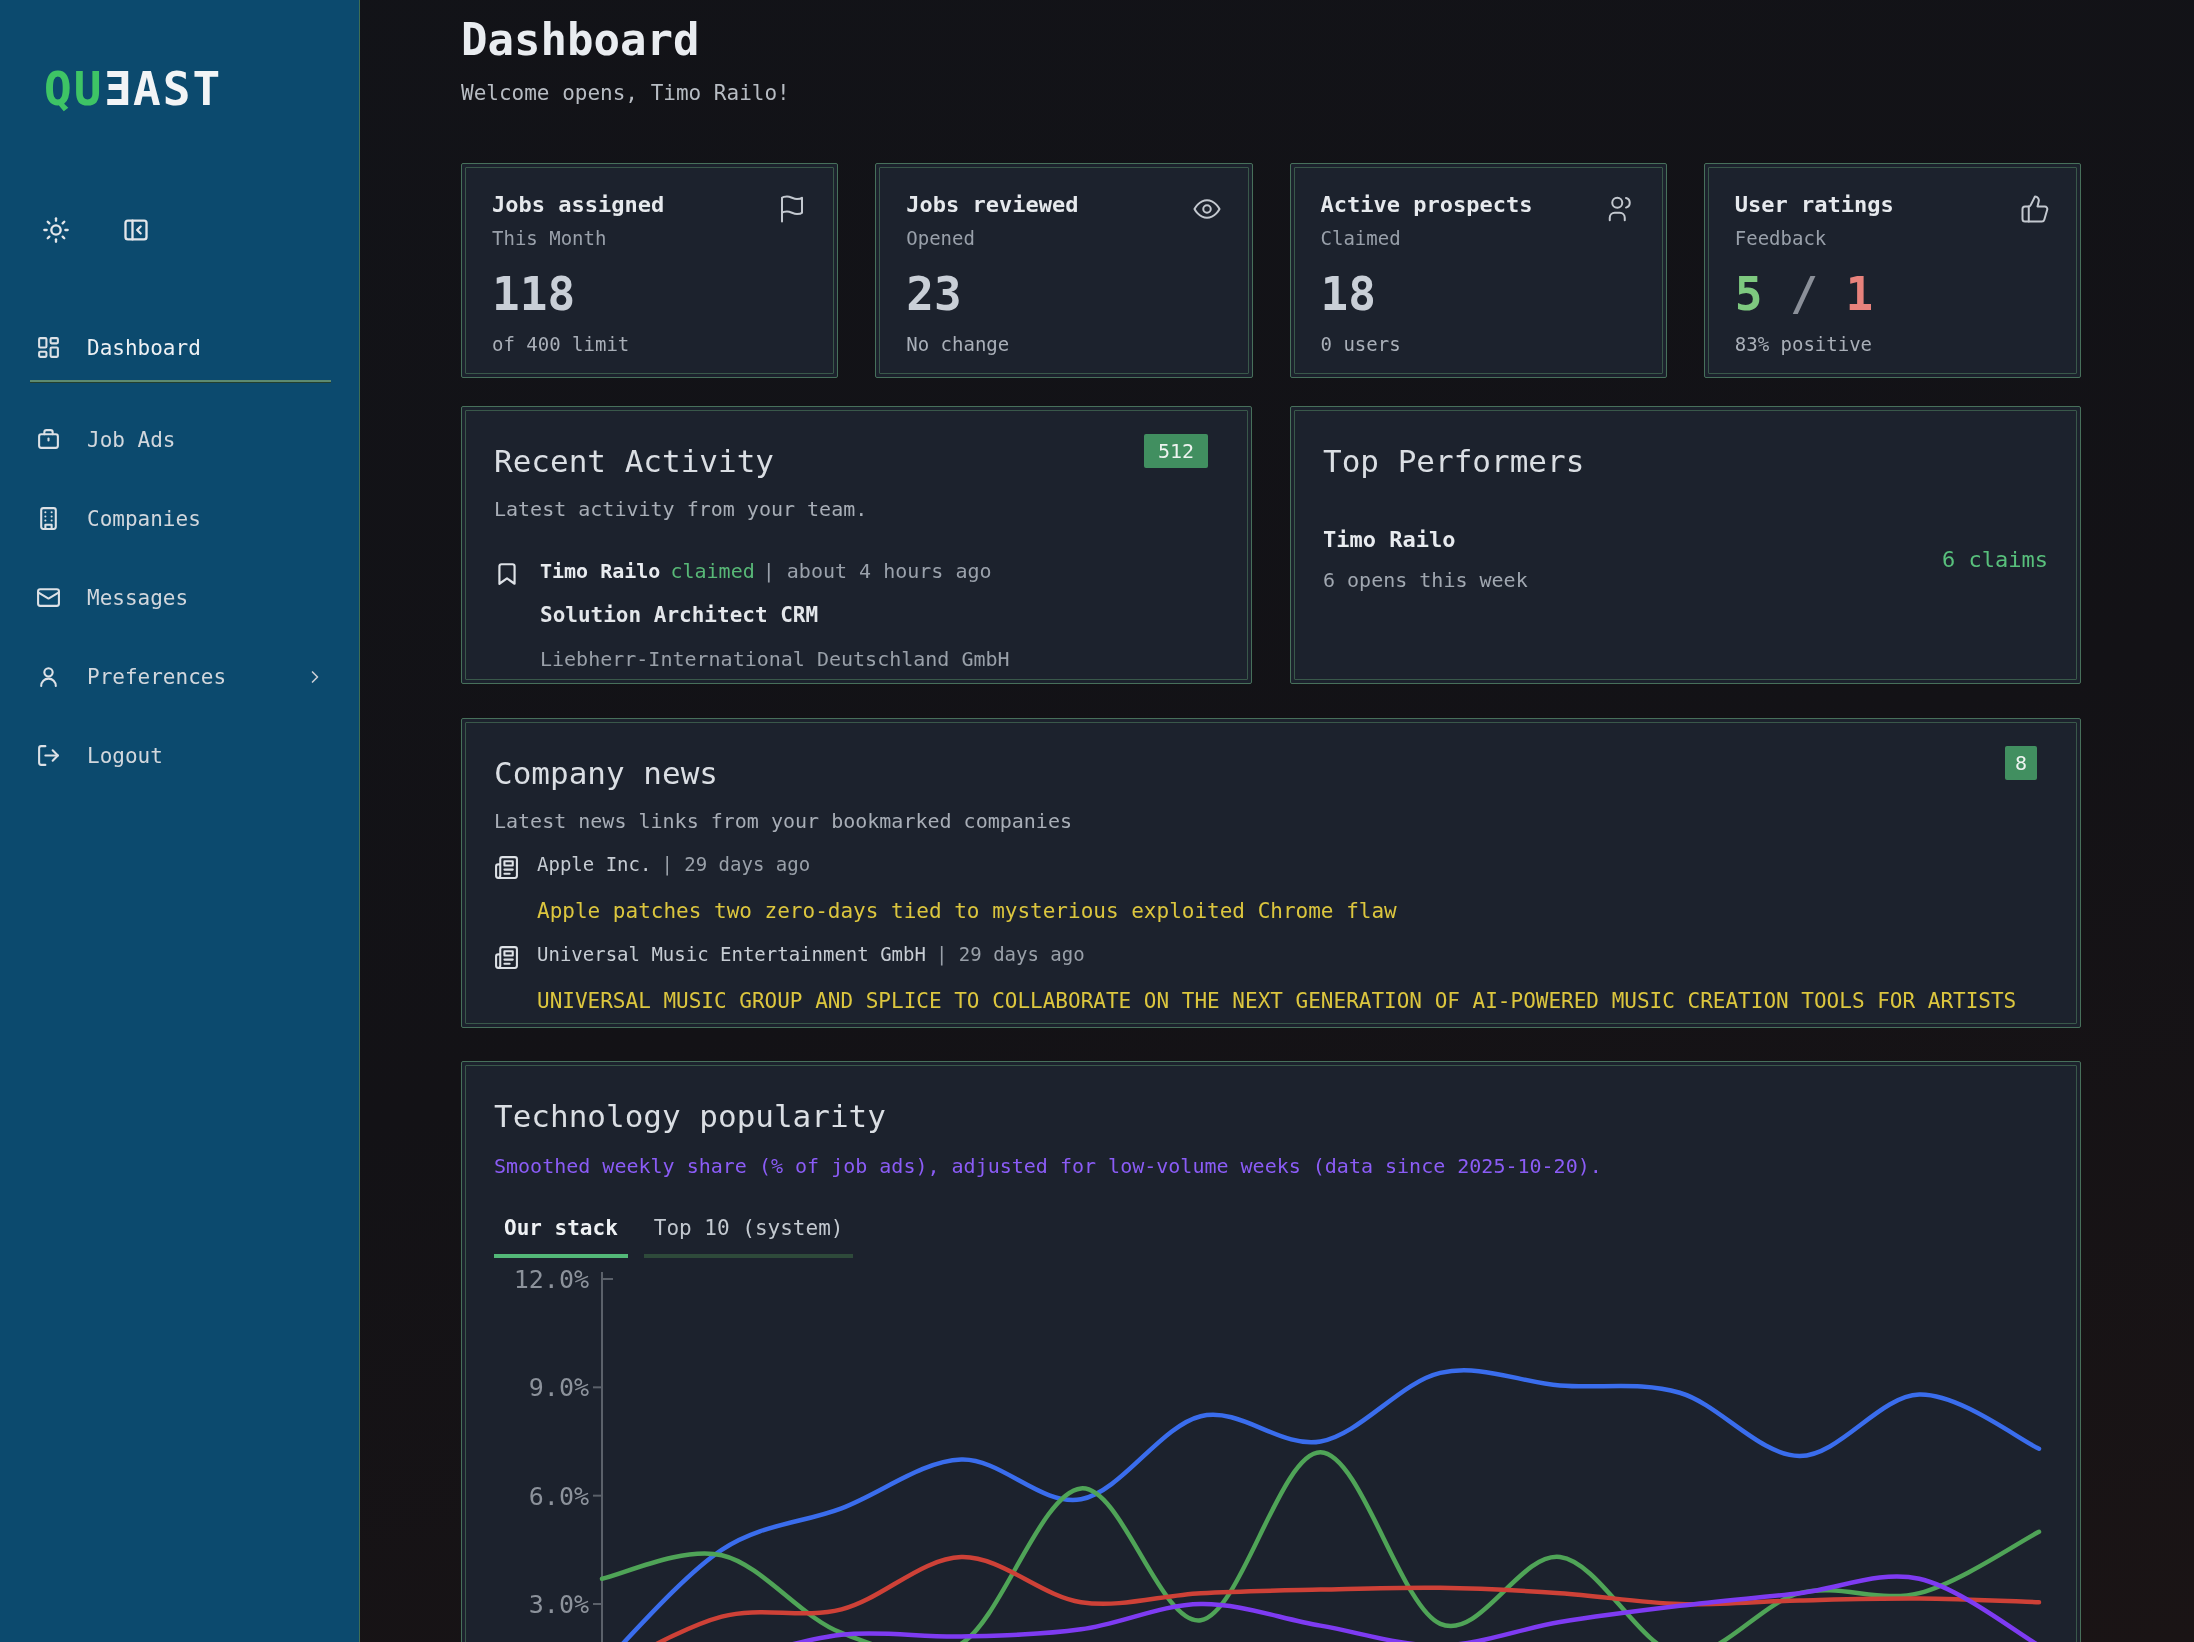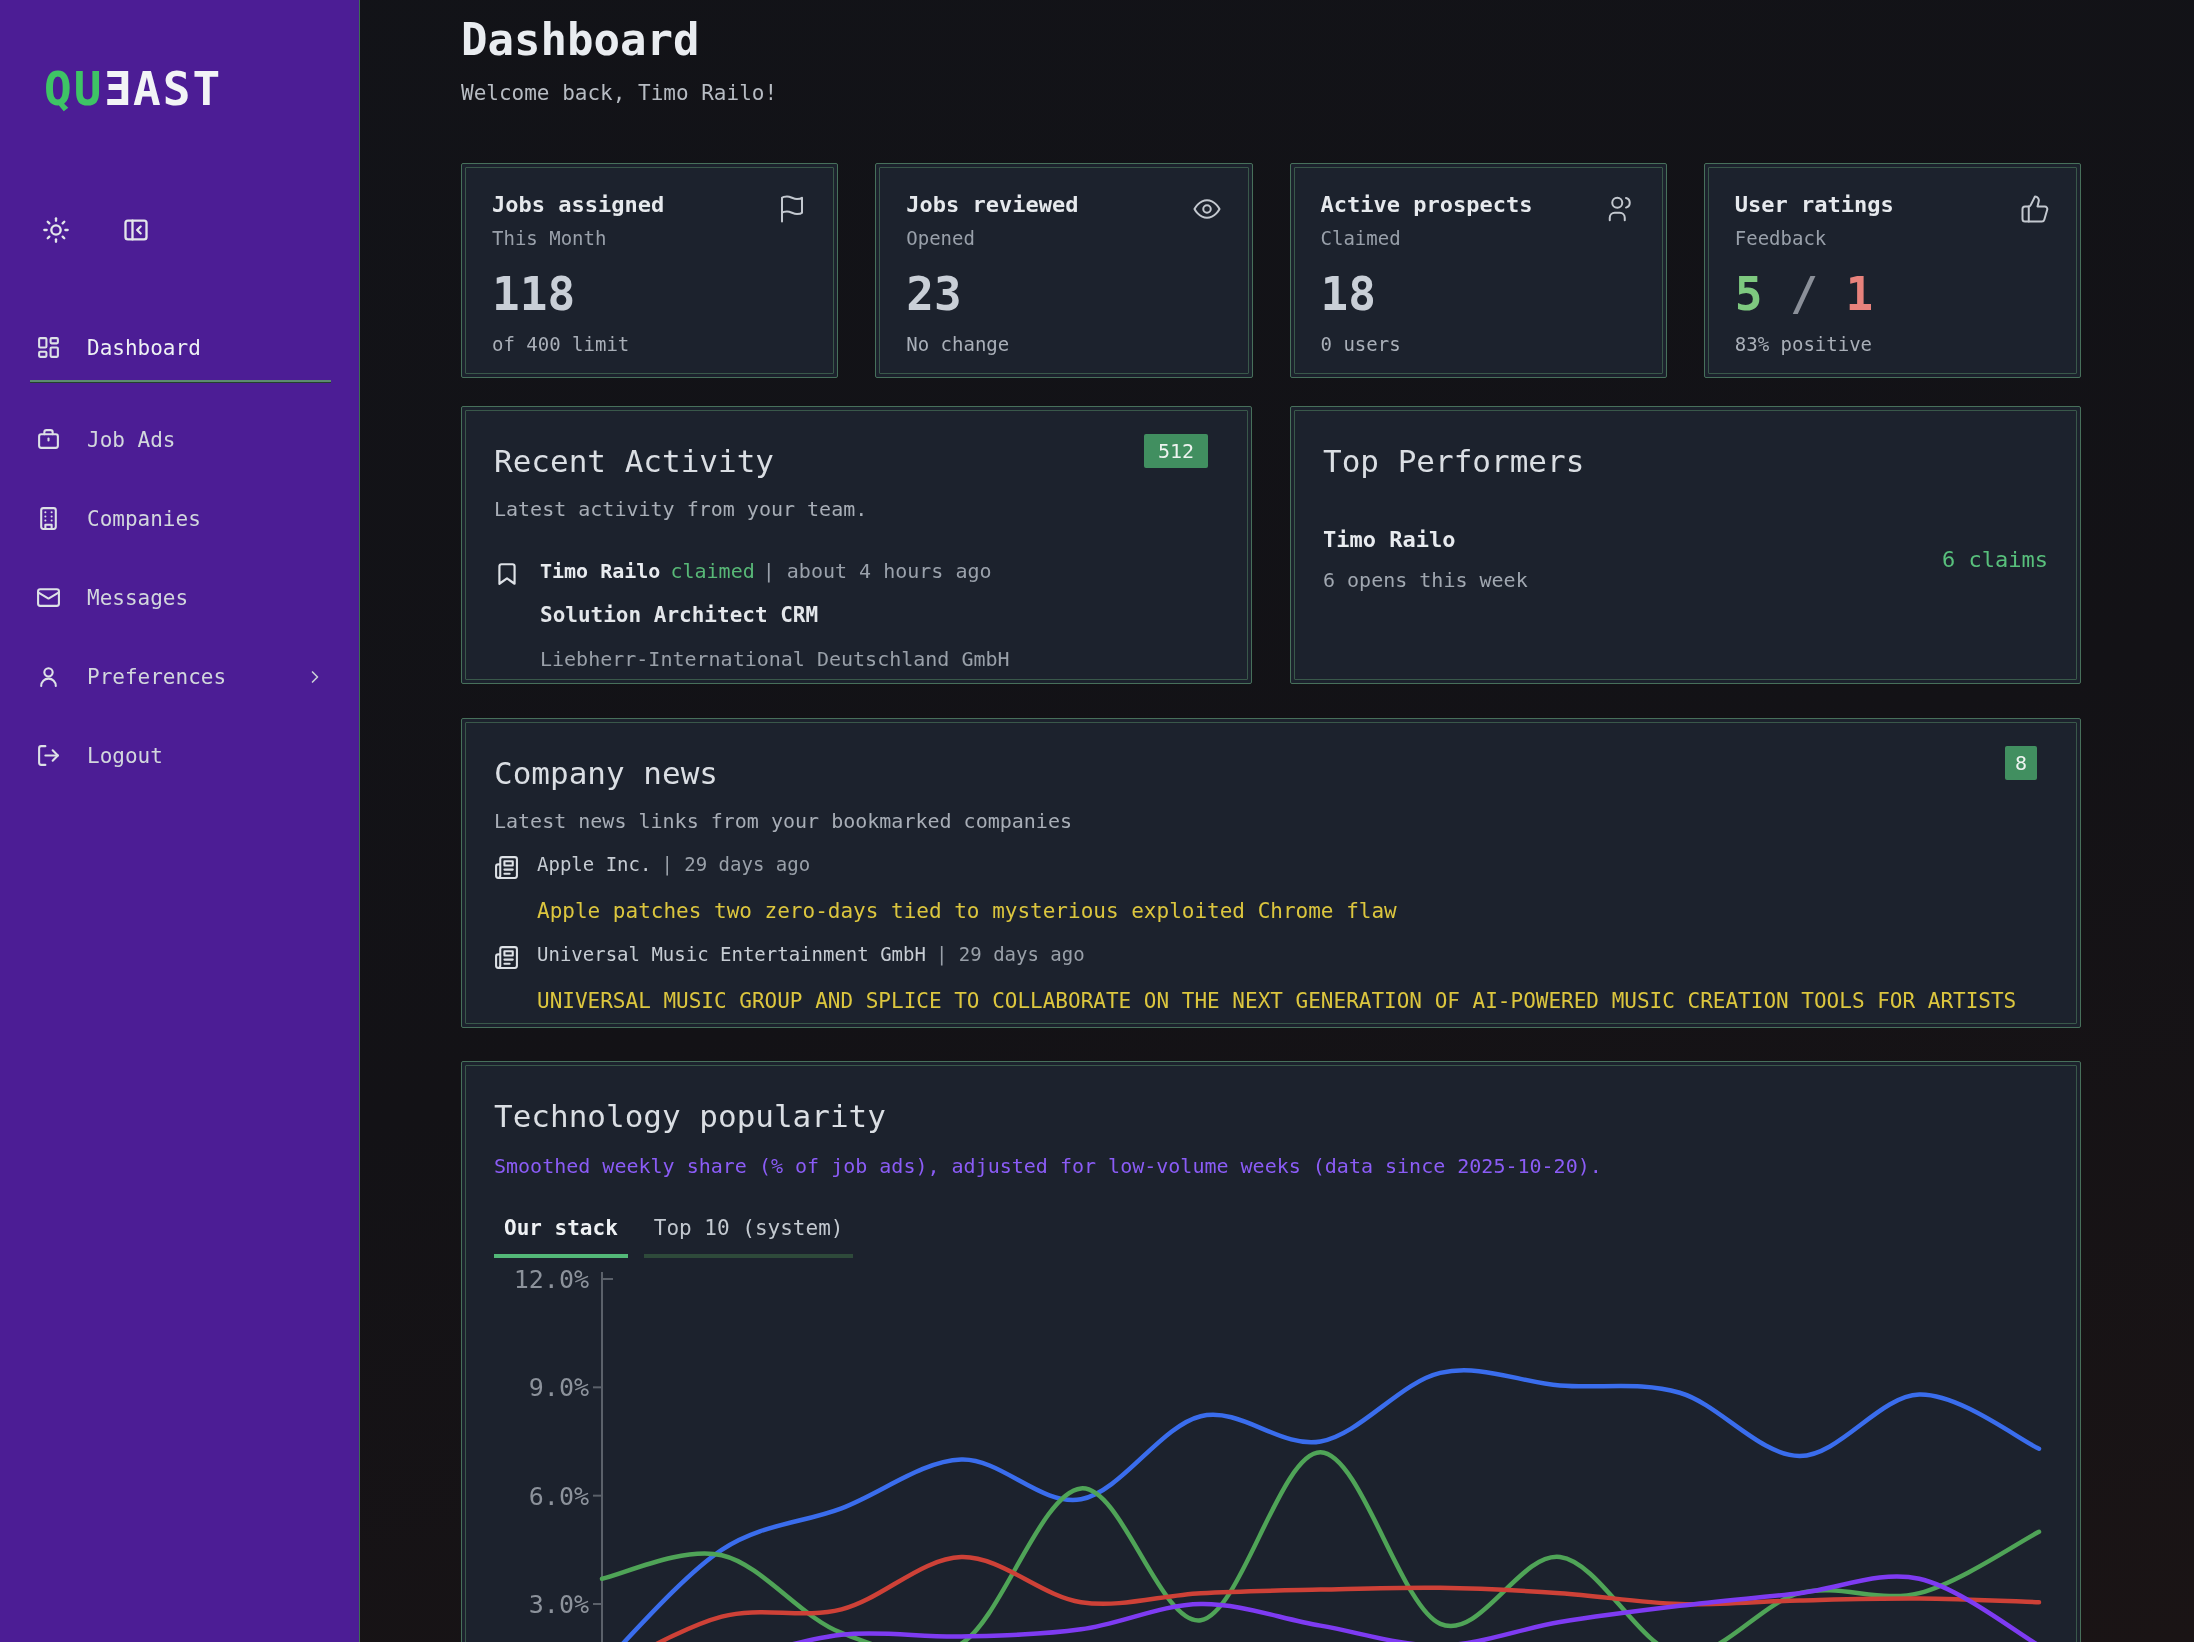--- a/index.html
+++ b/index.html
@@ -4,21 +4,21 @@
 <style>
   html,body{margin:0;padding:0;}
   body{
     width:2194px;height:1642px;overflow:hidden;
     background:linear-gradient(165deg,#121318 0%,#131216 55%,#1a1415 100%);
     font-family:"DejaVu Sans Mono","Liberation Mono",monospace;
     color:#d9dde2;
   }
   .app{display:flex;width:2194px;height:1642px;}
   
-  .sidebar{width:360px;min-width:360px;height:100%;background:#4c1d95;
+  .sidebar{width:360px;min-width:360px;height:100%;background:#0c4a6e;
     border-right:1px solid #3f6e54;box-sizing:border-box;padding:44px 28px 0 30px;}
   .logo{font-size:46px;font-weight:bold;letter-spacing:2px;margin:18px 0 0 14px;}
   .logo-green{color:#3ec465;}
   .logo-white{color:#f2f4f6;}
   .side-actions{display:flex;gap:44px;margin:96px 0 0 8px;}
   .icon-btn{background:none;border:none;color:#e3e6ea;padding:4px;cursor:pointer;}
   .icon-btn svg{width:28px;height:28px;}
   nav{margin-top:66px;}
   .nav-item{display:flex;align-items:center;gap:26px;padding:18px 6px;color:#d2d7dd;
     font-size:21px;cursor:pointer;}
@@ -198,21 +198,21 @@
               <line x1="21" y1="12" x2="9" y2="12"></line>
             </svg>
         </span>
         <span class="nav-label">Logout</span>
       </div>
     </nav>
   </aside>
 
   <main>
     <h1>Dashboard</h1>
-    <p class="welcome">Welcome back, Timo Railo!</p>
+    <p class="welcome">Welcome opens, Timo Railo!</p>
 
     <section class="stats">
       <div class="card stat-card">
         <div class="stat-head">
           <div>
             <div class="stat-title">Jobs assigned</div>
             <div class="stat-sub">This Month</div>
           </div>
           <span class="stat-icon">
             <svg viewBox="0 0 24 24" fill="none" stroke="currentColor" stroke-width="1.6" stroke-linecap="round" stroke-linejoin="round" width="30" height="30">

